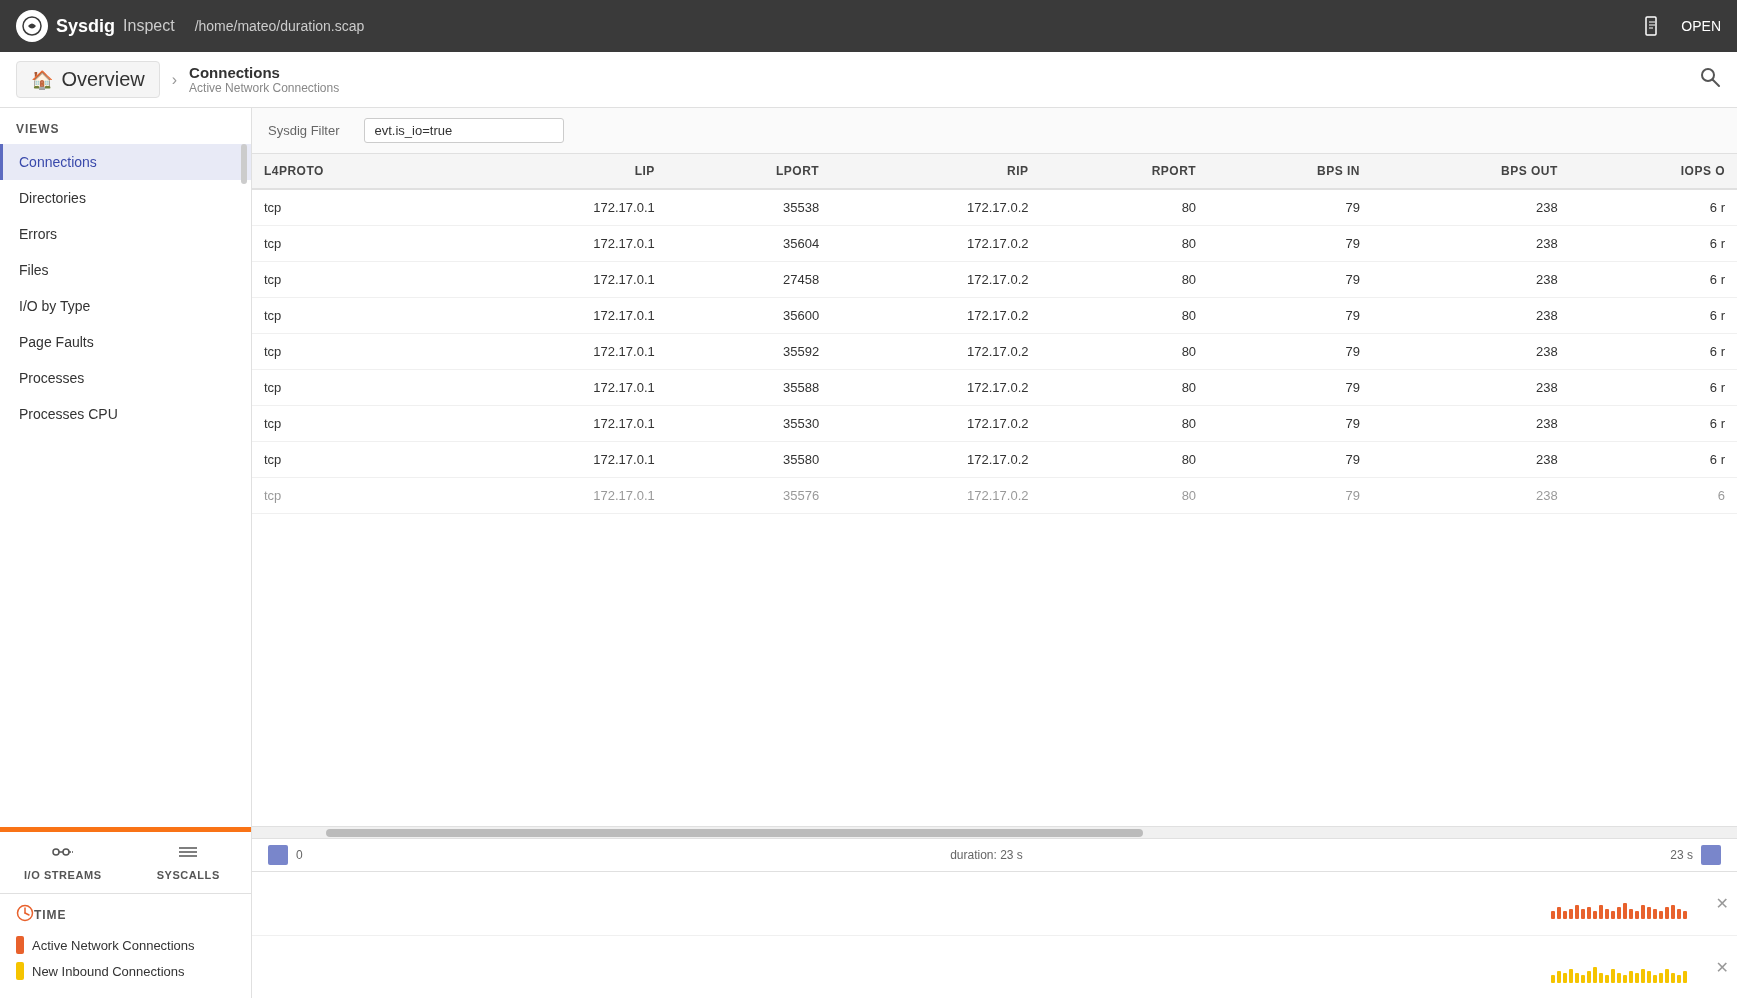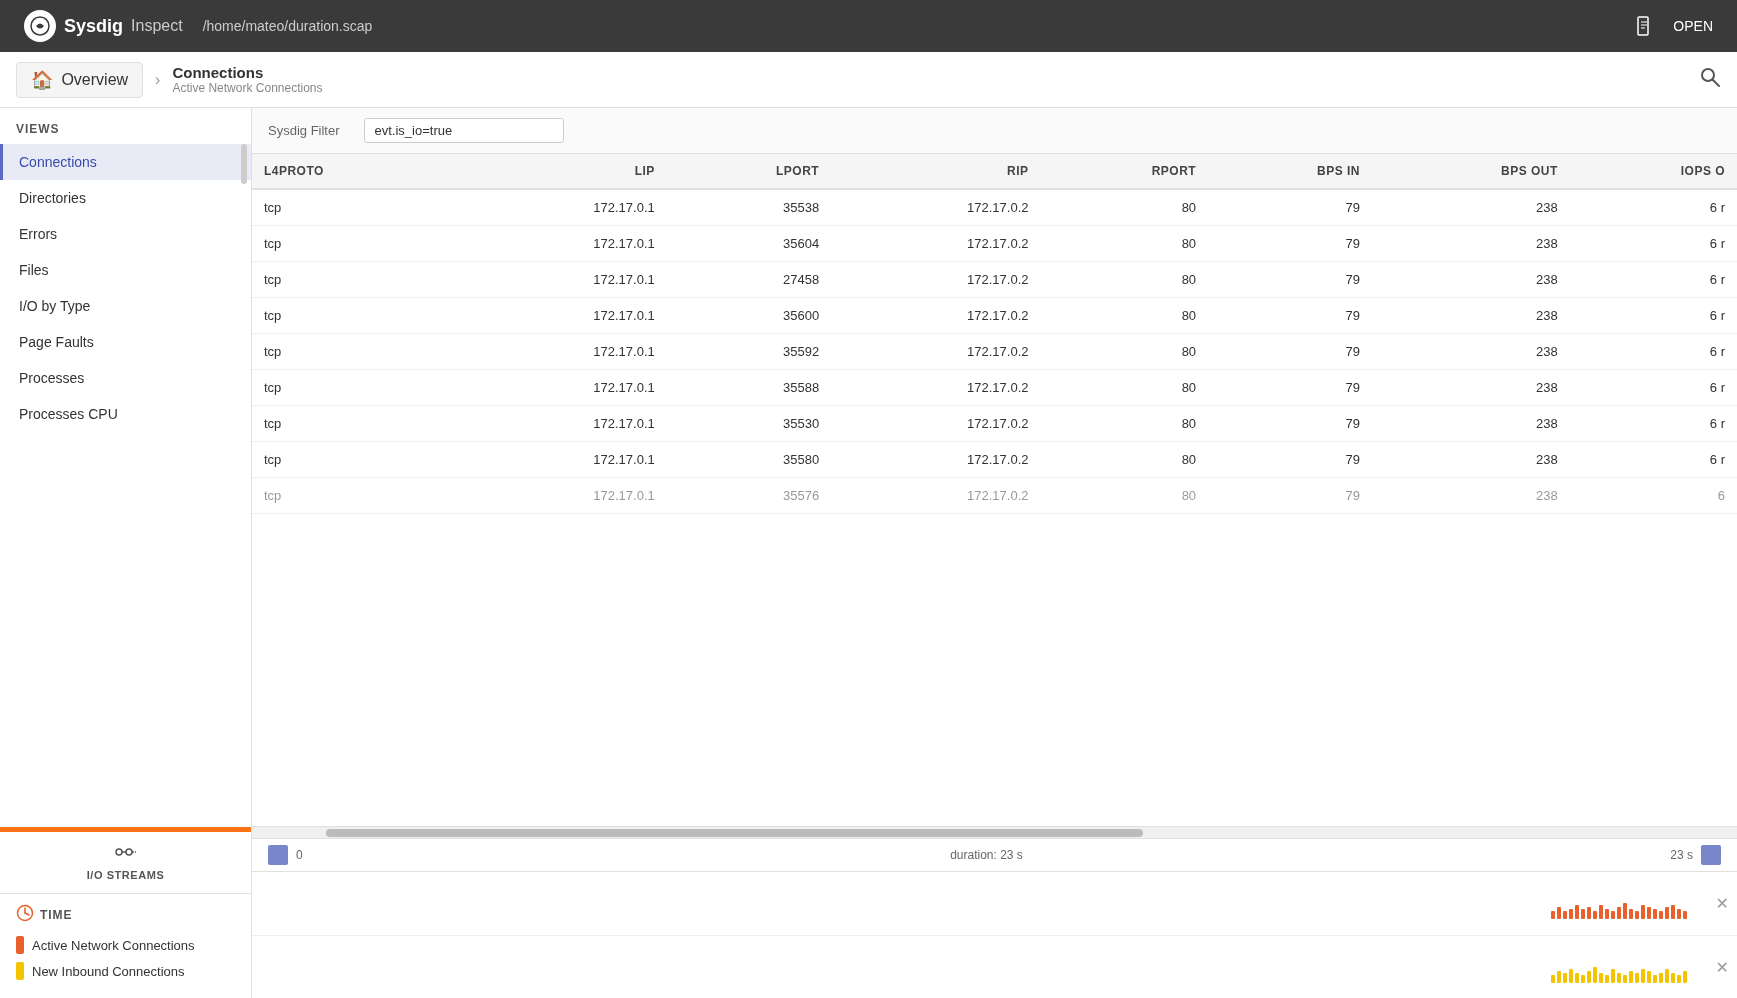--- a/index.html
+++ b/index.html
@@ -4,21 +4,21 @@
   <style>
     * { box-sizing: border-box; margin: 0; padding: 0; }
     body { font-family: -apple-system, BlinkMacSystemFont, 'Segoe UI', Arial, sans-serif; font-size: 14px; background: #f0f0f0; overflow: hidden; }
 
     
     .topbar {
       background: #3a3a3a;
       height: 52px;
       display: flex;
       align-items: center;
-      padding: 0 24px;
+      padding: 0 16px;
       color: #fff;
       gap: 12px;
     }
     .topbar-logo {
       display: flex;
       align-items: center;
       gap: 8px;
       font-size: 18px;
       font-weight: 600;
     }
@@ -65,21 +65,21 @@
       display: flex;
       align-items: center;
       gap: 8px;
       background: #f5f5f5;
       border: 1px solid #e0e0e0;
       border-radius: 4px;
       padding: 6px 14px;
       cursor: pointer;
     }
     .home-icon { color: #e8612c; font-size: 18px; }
-    .breadcrumb-home-label { font-size: 16px; font-weight: 500; color: #333; }
+    .breadcrumb-home-label { font-size: 20px; font-weight: 500; color: #333; }
     .breadcrumb-arrow { color: #999; font-size: 16px; }
     .breadcrumb-section { display: flex; flex-direction: column; }
     .breadcrumb-title { font-size: 15px; font-weight: 600; color: #333; }
     .breadcrumb-sub { font-size: 12px; color: #888; }
     .breadcrumb-search { margin-left: auto; color: #555; font-size: 20px; cursor: pointer; }
 
     
     .main-layout {
       display: flex;
       height: calc(998px - 52px - 56px);
@@ -159,21 +159,21 @@
     .sidebar-btn-icon { font-size: 18px; color: #555; }
 
     
     .sidebar-time {
       border-top: 1px solid #e0e0e0;
       padding: 10px 16px;
     }
     .sidebar-time-header {
       display: flex;
       align-items: center;
-      gap: 6px;
+      gap: 0;
       font-size: 12px;
       font-weight: 700;
       color: #555;
       letter-spacing: 0.08em;
       margin-bottom: 10px;
     }
     .time-icon { color: #e8612c; font-size: 16px; }
     .timeline-item {
       display: flex;
       align-items: center;
@@ -409,20 +409,30 @@
       <button class="sidebar-btn">
         <span class="sidebar-btn-icon">
           <svg width="22" height="16" viewBox="0 0 22 16">
               <circle cx="4" cy="8" r="3" fill="none" stroke="#555" stroke-width="1.5"></circle>
               <line x1="7" y1="8" x2="11" y2="8" stroke="#555" stroke-width="1.5"></line>
               <circle cx="14" cy="8" r="3" fill="none" stroke="#555" stroke-width="1.5"></circle>
               <line x1="17" y1="8" x2="21" y2="8" stroke="#555" stroke-width="1.5" stroke-dasharray="2,1"></line>
             </svg>
         </span>
         <span>I/O STREAMS</span>
+      </button>
+      <button class="sidebar-btn">
+        <span class="sidebar-btn-icon">
+          <svg width="20" height="16" viewBox="0 0 20 16">
+              <line x1="1" y1="4" x2="19" y2="4" stroke="#555" stroke-width="1.5"></line>
+              <line x1="1" y1="8" x2="19" y2="8" stroke="#555" stroke-width="1.5"></line>
+              <line x1="1" y1="12" x2="19" y2="12" stroke="#555" stroke-width="1.5"></line>
+            </svg>
+        </span>
+        <span>SYSCALLS</span>
       </button>
     </div>
 
     <div class="sidebar-time">
       <div class="sidebar-time-header">
         <span class="time-icon">
           <svg width="18" height="18" viewBox="0 0 18 18">
               <circle cx="9" cy="9" r="7.5" fill="none" stroke="#e8612c" stroke-width="1.5"></circle>
               <line x1="9" y1="4" x2="9" y2="9" stroke="#e8612c" stroke-width="1.5" stroke-linecap="round"></line>
               <line x1="9" y1="9" x2="13" y2="11" stroke="#e8612c" stroke-width="1.5" stroke-linecap="round"></line>

